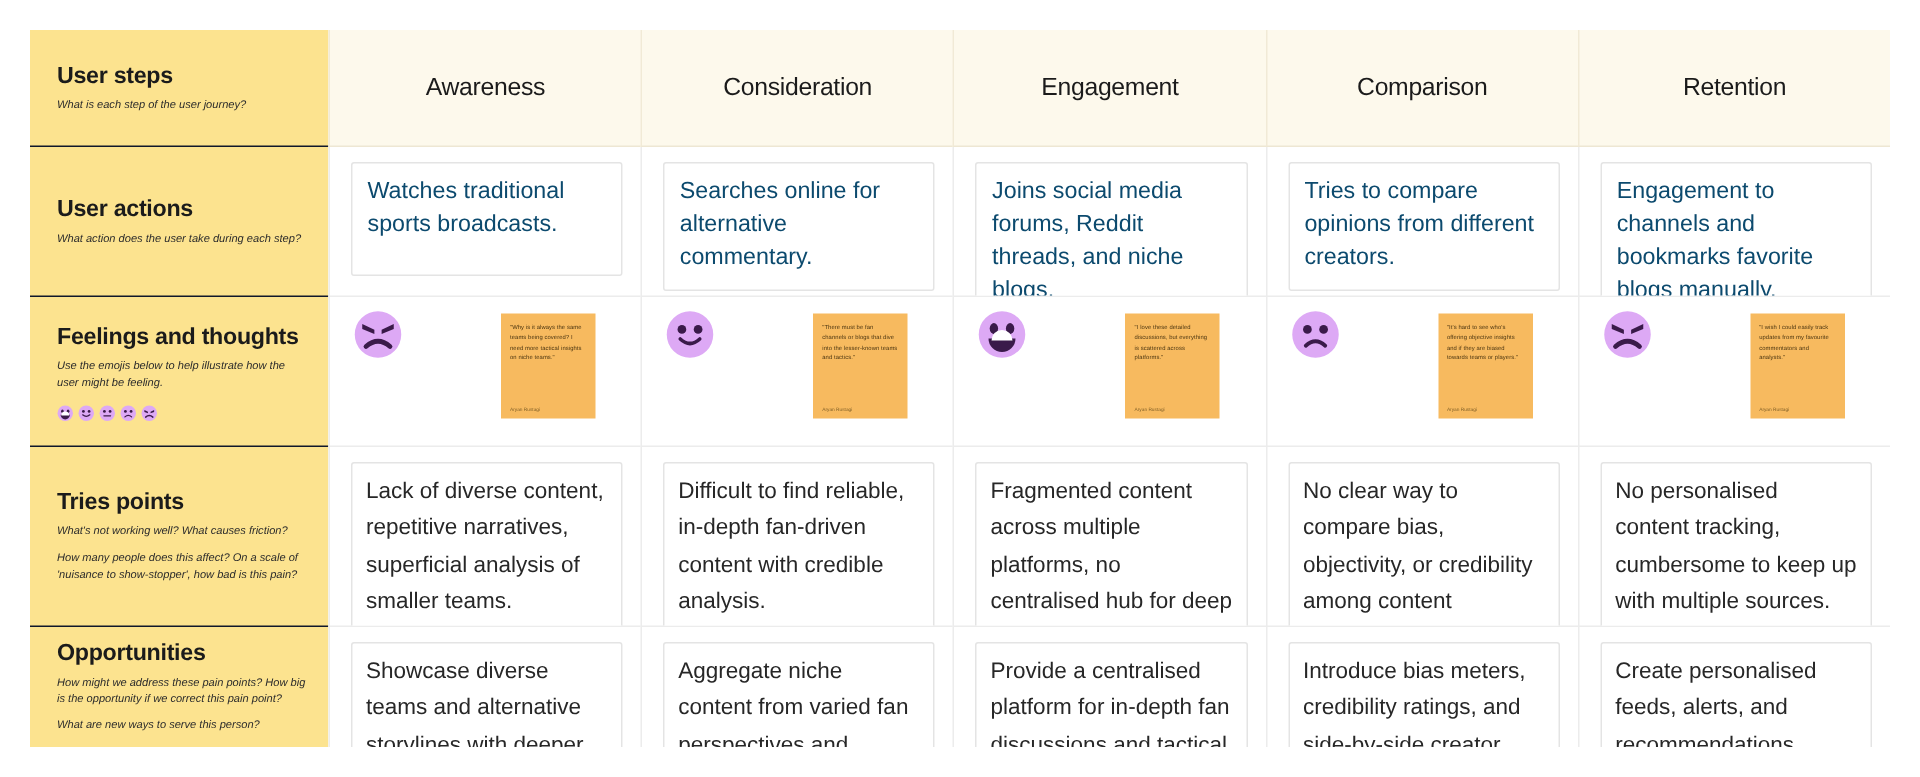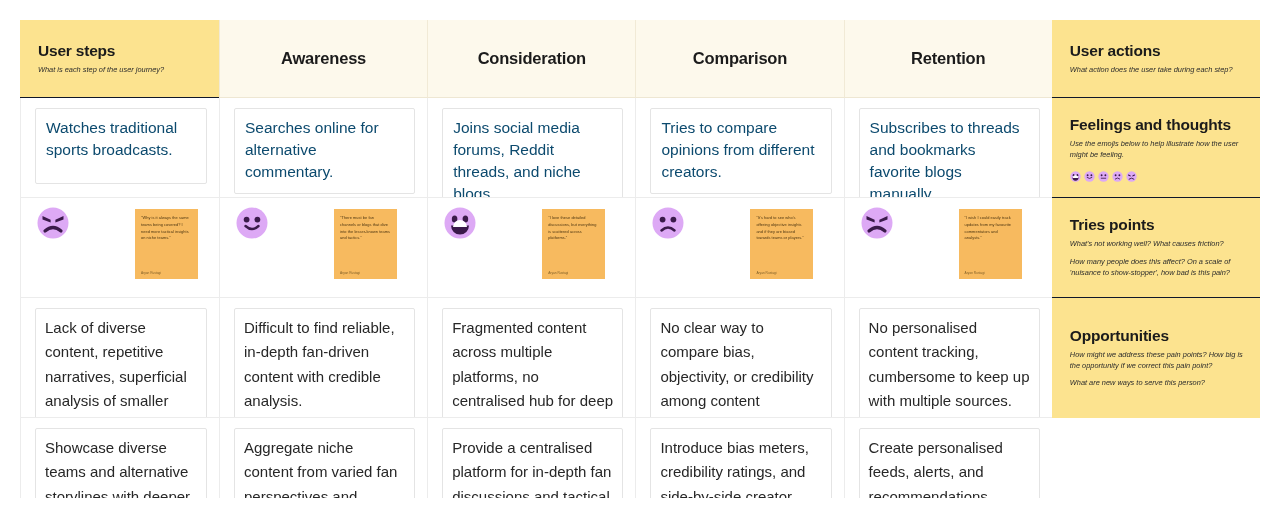--- a/index.html
+++ b/index.html
@@ -68,21 +68,21 @@
     background: #fdf9ec;
     display: flex;
     align-items: center;
     justify-content: center;
     border-left: 1px solid #f1ead6;
     border-bottom: 1px solid #eee7d3;
     box-sizing: border-box;
   }
   .headcell span {
     font-size: 16.5px;
-    font-weight: bold;
+    font-weight: normal;
     color: #1b1b1b;
     letter-spacing: -0.2px;
   }
 
   
   .cell {
     background: #ffffff;
     border-left: 1px solid #ececec;
     border-bottom: 1px solid #ececec;
     box-sizing: border-box;
@@ -166,20 +166,23 @@
       <h2>User steps</h2>
       <p>What is each step of the user journey?</p>
     </div>
     <div class="headcell">
         <span>Awareness</span>
       </div>
     <div class="headcell">
         <span>Consideration</span>
       </div>
     <div class="headcell">
+        <span>Engagement</span>
+      </div>
+    <div class="headcell">
         <span>Comparison</span>
       </div>
     <div class="headcell">
         <span>Retention</span>
       </div>
 
     <div class="rowlabel">
       <h2>User actions</h2>
       <p>What action does the user take during each step?</p>
     </div>
@@ -189,21 +192,21 @@
     <div class="cell">
         <div class="note big">Searches online for alternative commentary.</div>
       </div>
     <div class="cell">
         <div class="note big">Joins social media forums, Reddit threads, and niche blogs.</div>
       </div>
     <div class="cell">
         <div class="note big">Tries to compare opinions from different creators.</div>
       </div>
     <div class="cell">
-        <div class="note big">Subscribes to threads and bookmarks favorite blogs manually.</div>
+        <div class="note big">Engagement to channels and bookmarks favorite blogs manually.</div>
       </div>
 
     <div class="rowlabel">
       <h2>Feelings and thoughts</h2>
       <p>Use the emojis below to help illustrate how the user might be feeling.</p>
       <div class="emoji-strip">
         <span class="mini">
           <svg viewBox="0 0 32 32" width="11" height="11">
               <circle cx="16" cy="16" r="15" fill="#dda9f5"></circle>
               <ellipse cx="10.5" cy="12" rx="2.6" ry="3.4" fill="#3a1a4a"></ellipse>

